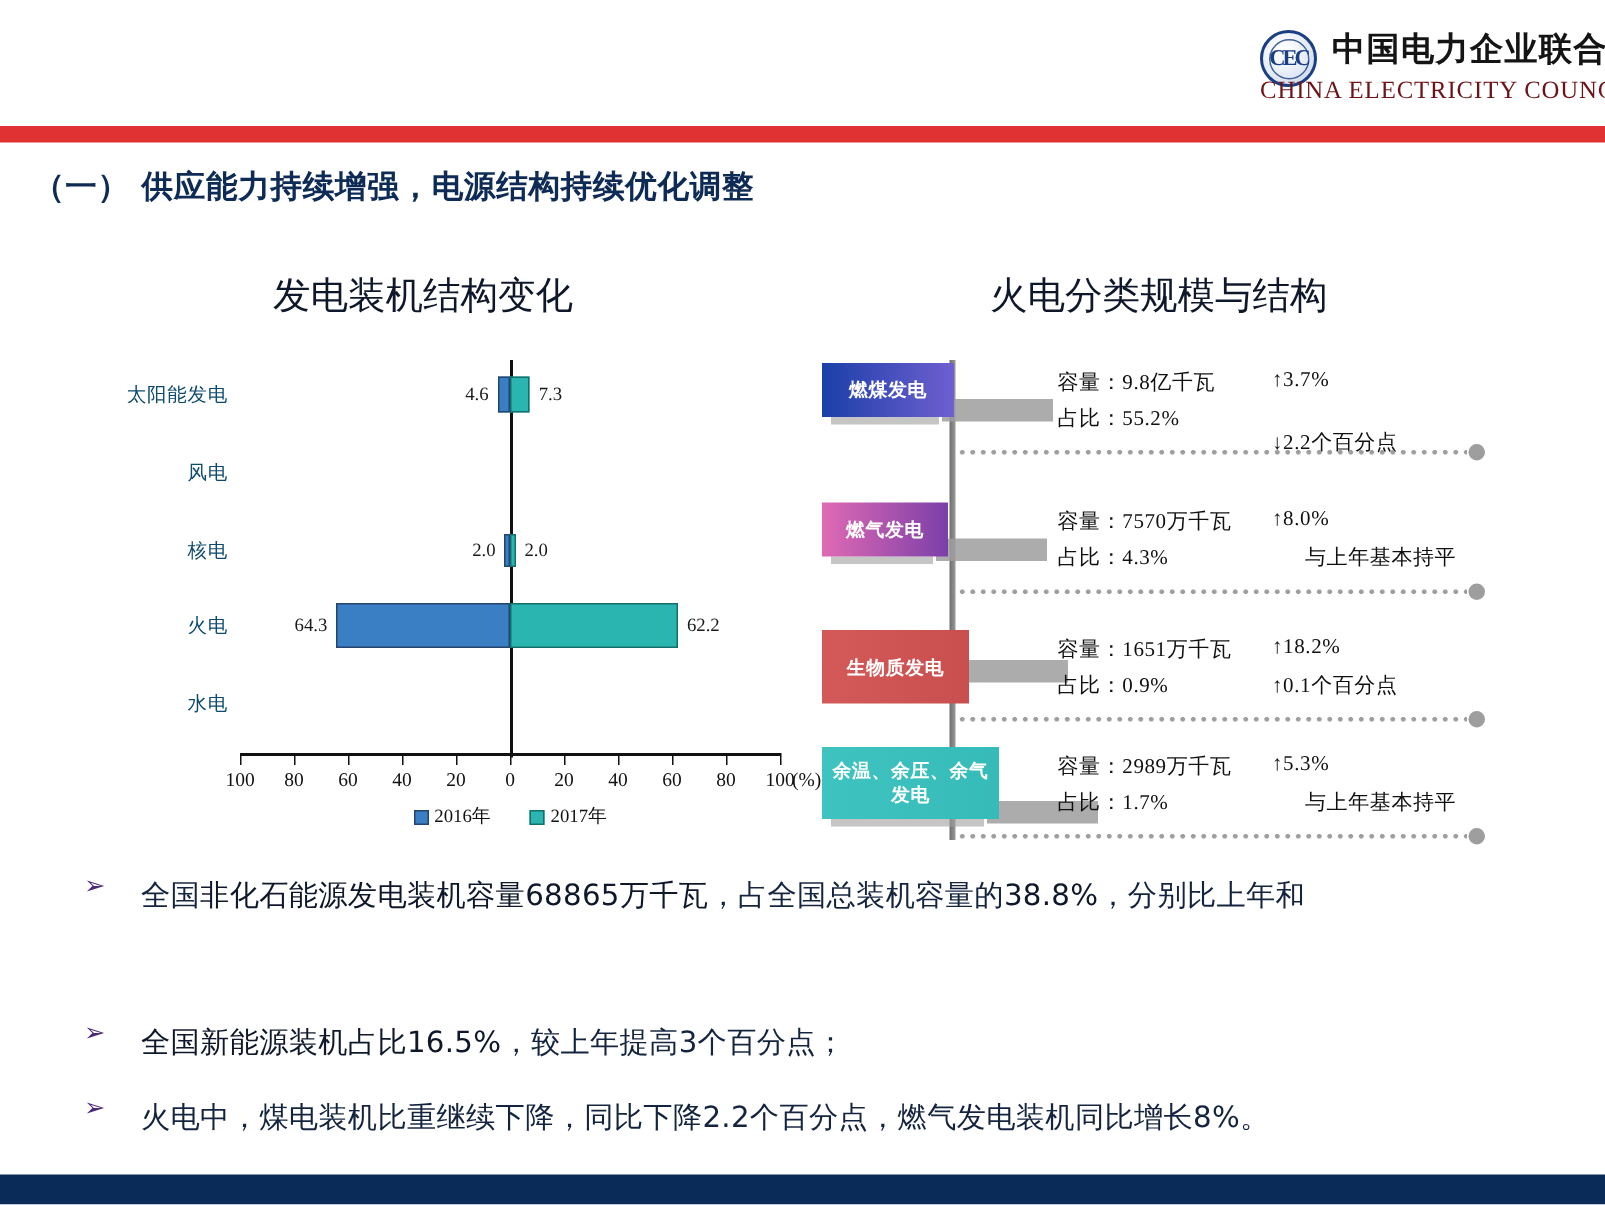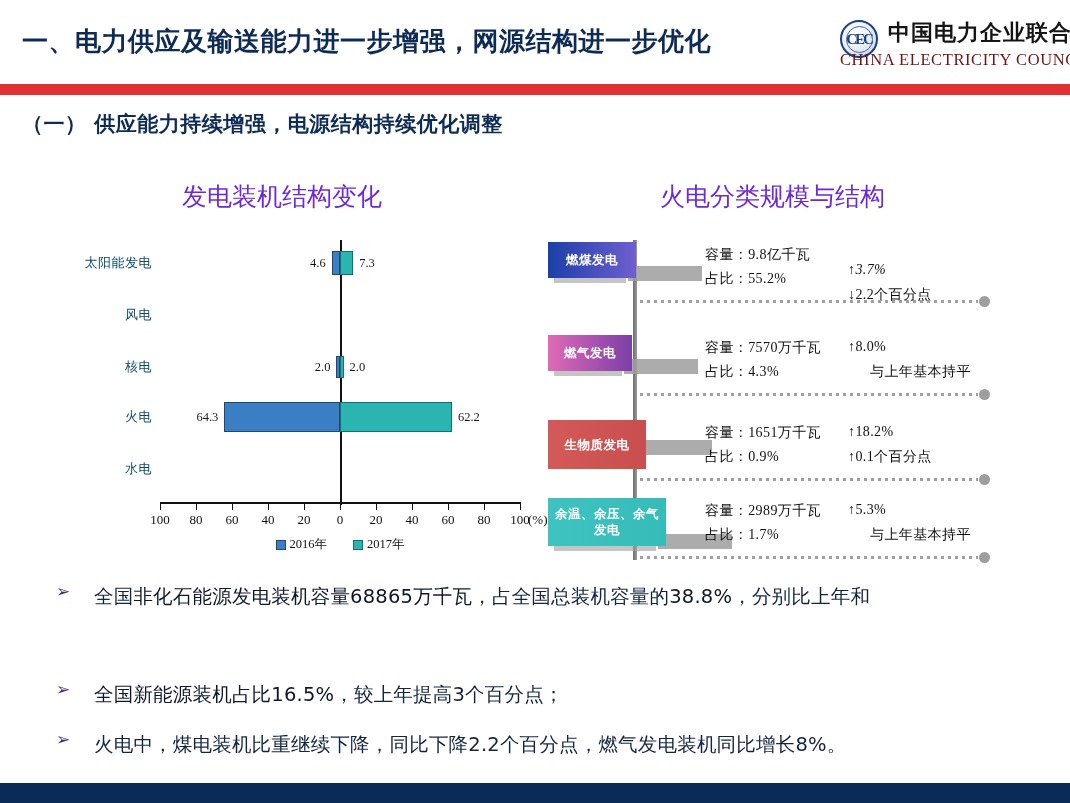--- a/index.html
+++ b/index.html
@@ -72,21 +72,21 @@
     font-family: "DejaVu Sans", sans-serif;
     font-weight: bold; font-size: 21px; color: #0d2b55;
     letter-spacing: 0.5px; white-space: nowrap;
   }
 
   
   .chart-title {
     position: absolute;
     font-family: "DejaVu Sans", sans-serif;
     font-size: 25px;
-    color: #6d28d9;
+    color: #0f172a;
     white-space: nowrap;
   }
   #left-chart-title { left: 182px; top: 180px; }
   #right-chart-title { left: 660px; top: 180px; }
 
   
   #left-chart {
     position: absolute; left: 60px; top: 240px;
     width: 470px; height: 310px;
     font-family: "Liberation Serif", serif;
@@ -206,21 +206,20 @@
   
   #footer {
     position: absolute; left: 0; top: 783px; width: 1070px; height: 20px;
     background: #0a2a57;
   }
 </style>
 </head>
 <body>
 
 <div id="header">
-  <div id="header-title">一、电力供应及输送能力进一步增强，网源结构进一步优化</div>
 
   <div id="logo-wrap">
     <div id="logo-mark">
       <div class="ring"></div>
       <div class="cc">CEC</div>
     </div>
     <div id="logo-cn">中国电力企业联合会</div>
     <div id="logo-en">CHINA ELECTRICITY COUNCIL</div>
   </div>
 </div>
@@ -310,21 +309,21 @@
   <div id="spine"></div>
   <div id="diag-rows">
       <div class="diag-row" style="top: 2px; height: 86px;">
         <div class="tag-shadow" style="left: 98px; top: 24px; width: 74px; height: 15px;"></div>
         <div class="tag-shadow" style="left: 24px; top: 36px; width: 72px; height: 5px; opacity: 0.6;"></div>
         <div class="tag" style="width: 88px; height: 36px; top: 0px; background: linear-gradient(to right, rgb(27, 63, 168), rgb(111, 95, 208));">
           <div>燃煤发电</div>
         </div>
         <div class="stat-cap" style="left: 175px; top: 4px;">容量：9.8亿千瓦</div>
         <div class="stat-share" style="left: 175px; top: 28px;">占比：55.2%</div>
-        <div class="stat-d1" style="left: 318px; top: 20px; font-style: italic;">↑3.7%</div>
+        <div class="stat-d1" style="left: 318px; top: 4px;">↑3.7%</div>
         <div class="stat-d2" style="left: 318px; top: 28px; margin-top: 16px;">↓2.2个百分点</div>
         <div class="dotline" style="left: 108px; top: 58px; width: 340px;"></div>
         <div class="dotend" style="left: 449px; top: 54px;"></div>
       </div>
       <div class="diag-row" style="top: 95px; height: 86px;">
         <div class="tag-shadow" style="left: 94px; top: 24px; width: 74px; height: 15px;"></div>
         <div class="tag-shadow" style="left: 24px; top: 36px; width: 68px; height: 5px; opacity: 0.6;"></div>
         <div class="tag" style="width: 84px; height: 36px; top: 0px; background: linear-gradient(to right, rgb(224, 106, 180), rgb(123, 63, 168));">
           <div>燃气发电</div>
         </div>

